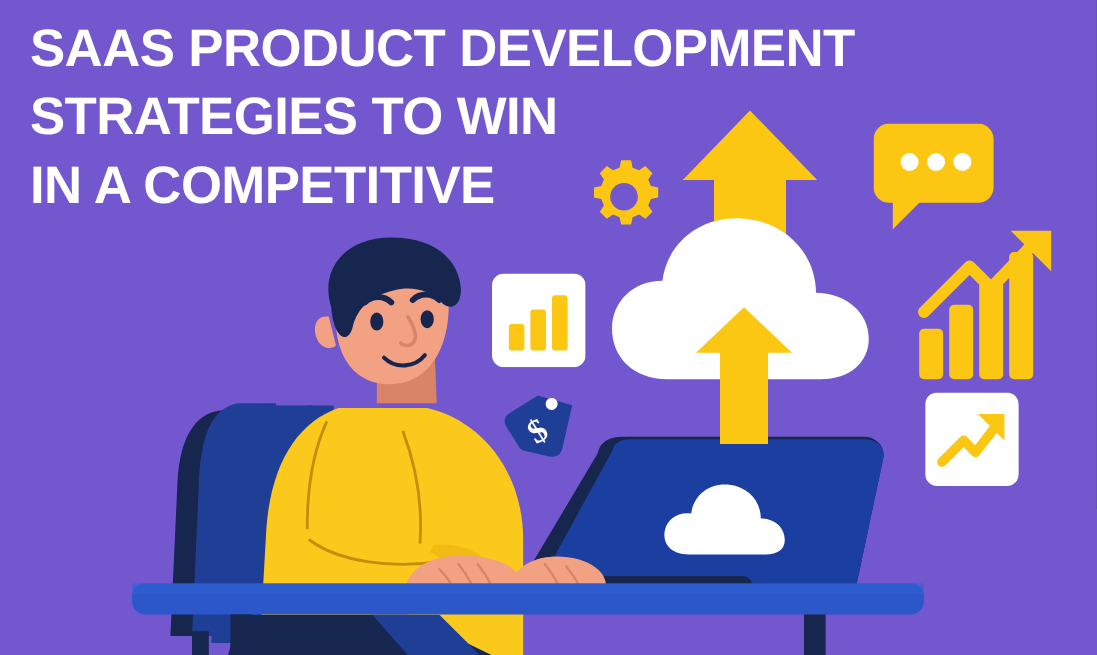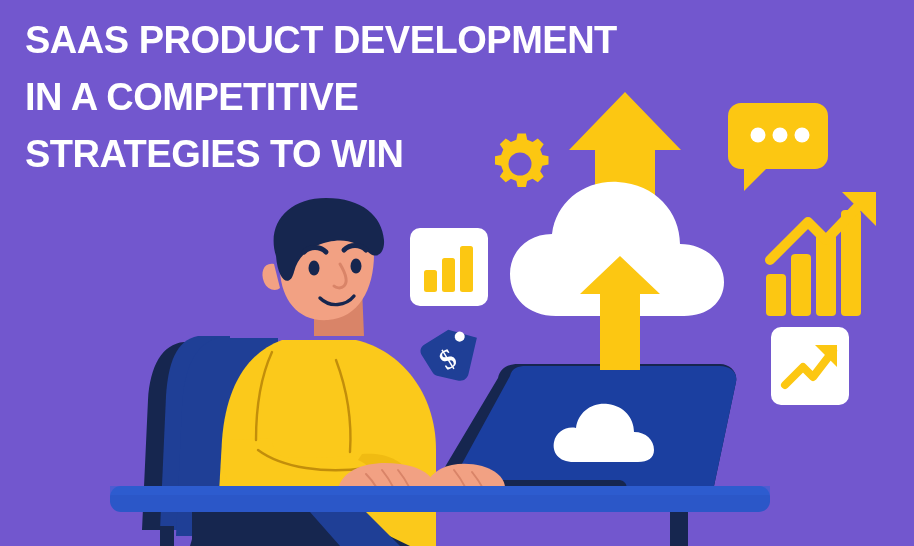--- a/index.html
+++ b/index.html
@@ -21,21 +21,21 @@
     left:25px;
     top:12px;
     width:600px;
     z-index:40;
     pointer-events:none;
   }
   #headline .line{
     display:block;
     color:#ffffff;
     font-weight:700;
-    font-size:38px;
+    font-size:44px;
     line-height:57px;
     letter-spacing:-0.5px;
     text-transform:uppercase;
     white-space:nowrap;
   }
   
   .art{position:absolute;}
   .art svg{display:block;}
 </style>
 </head>
@@ -222,17 +222,17 @@
   <div class="art" style="left:771px;top:327px;width:78px;height:78px;z-index:30;">
     <svg width="78" height="78" viewBox="0 0 78 78">
       <rect x="0" y="0" width="78" height="78" rx="10" fill="#ffffff"></rect>
       <path d="M14 58 L32 40 L42 50 L62 24" stroke="#fcc712" stroke-width="8" fill="none" stroke-linecap="round" stroke-linejoin="round"></path>
       <path d="M44 18 L66 18 L66 40 L56 30 L50 24 Z" fill="#fcc712"></path>
     </svg>
   </div>
 
   <div id="headline">
     <span class="line">SAAS PRODUCT DEVELOPMENT</span>
+    <span class="line">STRATEGIES TO WIN</span>
     <span class="line">IN A COMPETITIVE</span>
-    <span class="line">STRATEGIES TO WIN</span>
   </div>
 
 </div>
 
 </body></html>

